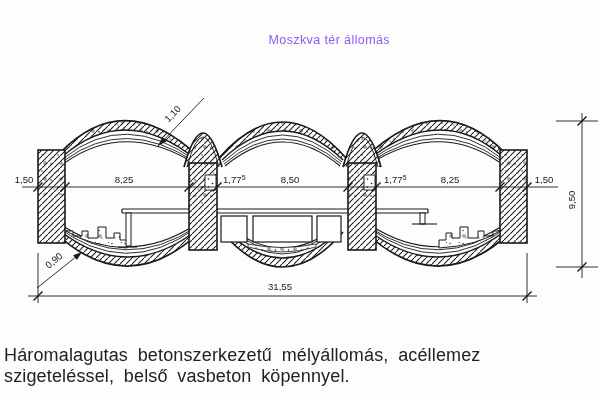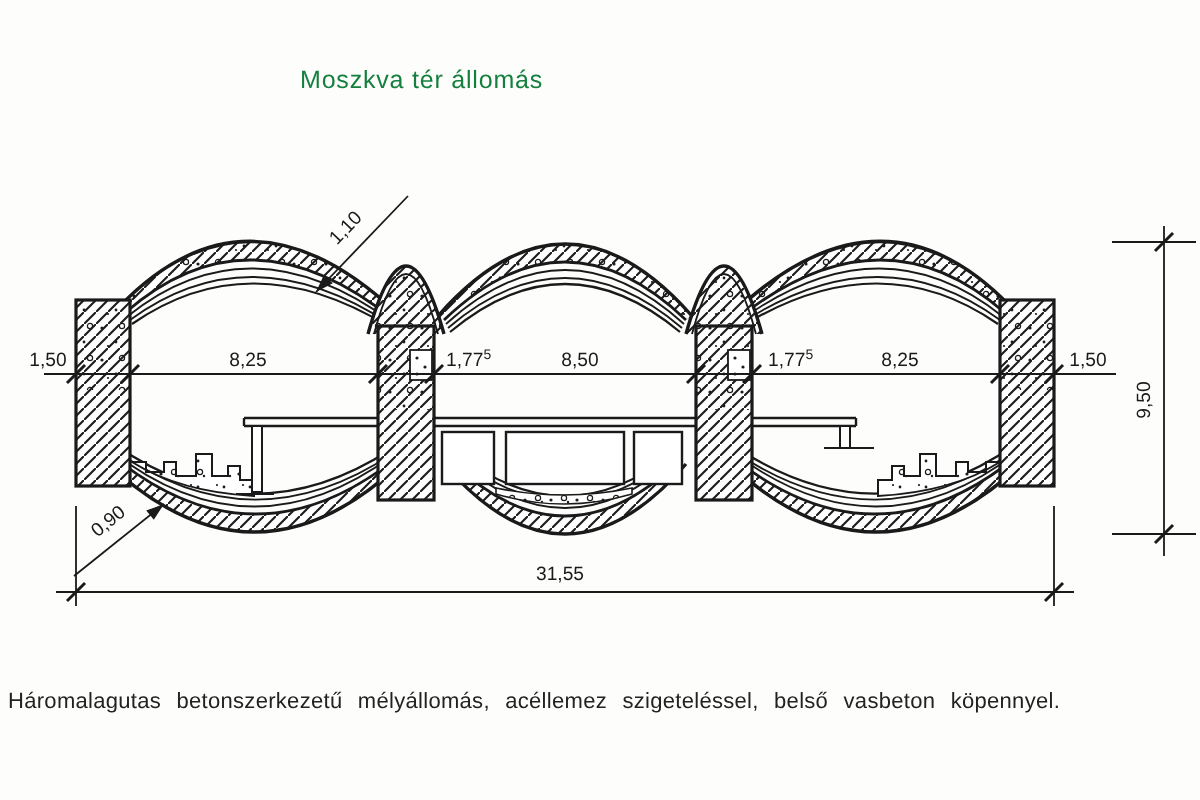--- a/index.html
+++ b/index.html
@@ -7,26 +7,26 @@
     width:600px;height:400px;
     background:#fdfdfc;
     font-family:"Liberation Sans", sans-serif;
     position:relative;
     color:#1a1a1a;
     overflow:hidden;
   }
   .page{position:absolute;inset:0;}
   .title{
     position:absolute;left:150px;top:33px;width:240px;
-    text-align:left;
-    font-size:12.5px;letter-spacing:.4px;color:#15803d;
+    text-align:right;
+    font-size:12.5px;letter-spacing:.4px;color:#8b5cf6;
   }
   .caption{
     position:absolute;left:4px;top:345px;width:594px;
-    font-size:11px;letter-spacing:.15px;word-spacing:4.5px;color:#222;
+    font-size:18px;letter-spacing:.15px;word-spacing:4.5px;color:#222;
   }
   svg text{
     font-family:"Liberation Sans", sans-serif;
     fill:#1a1a1a;
   }
   .dimtxt{font-size:9.6px;}
   .suptxt{font-size:7px;}
 </style>
 </head>
 <body>

